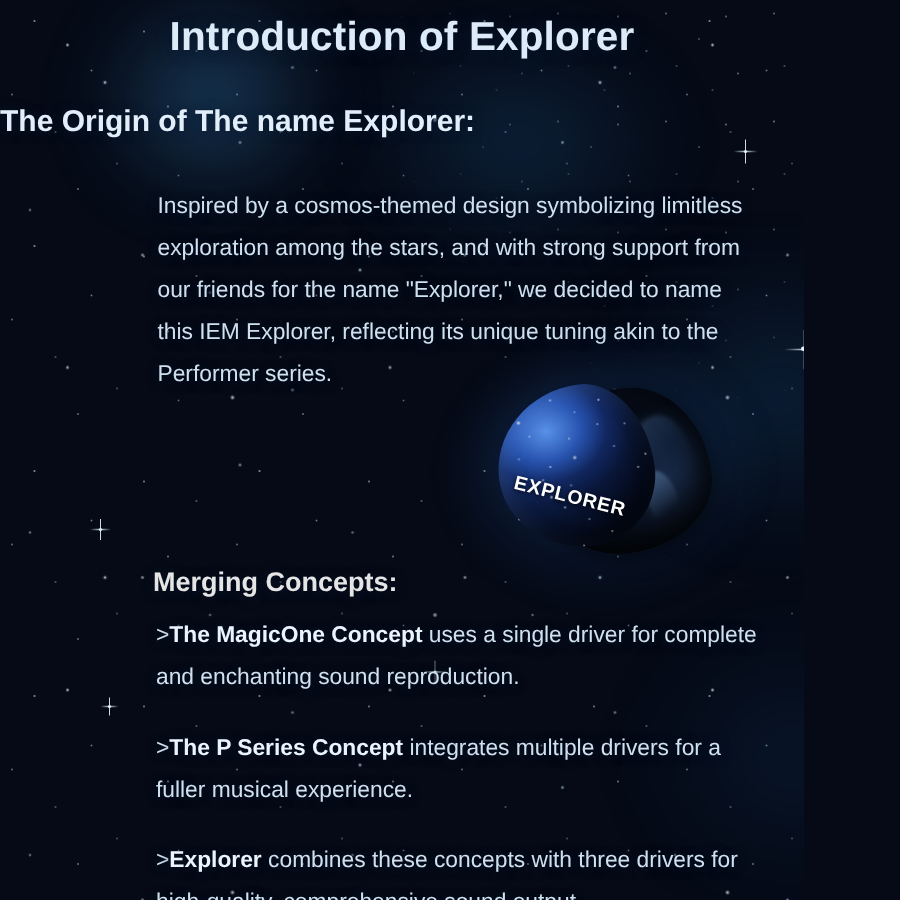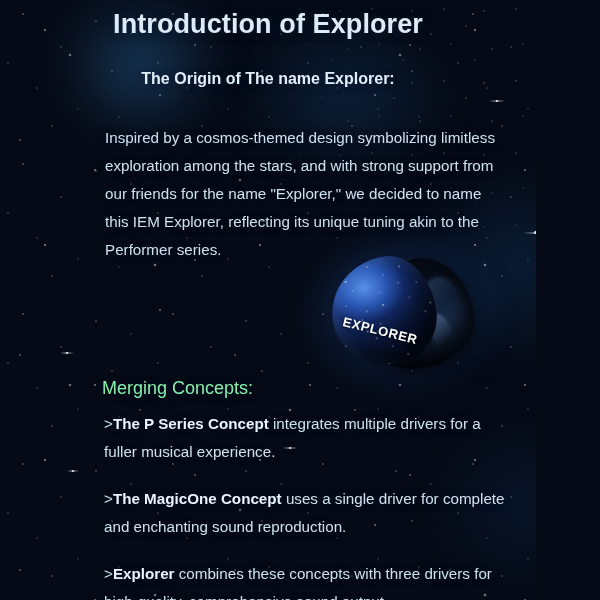--- a/index.html
+++ b/index.html
@@ -106,41 +106,40 @@
     position:absolute; left:0; right:0; top:9px;
     text-align:center;
     font-size:27px; font-weight:bold;
     letter-spacing:0.1px;
     color:#dcebf7;
     text-shadow:0 1px 10px rgba(8,24,48,0.9);
   }
 
   .subhead {
     position:absolute; left:0; right:0; top:70px;
-    text-align:center;
-    font-size:16px; font-weight:bold;
+    font-size:20px; font-weight:bold;
     color:#e2eefa;
     text-shadow:0 1px 8px rgba(8,24,48,0.9);
   }
 
   .para {
     position:absolute;
     left:105px; top:104px; width:400px;
     font-size:15.2px;
     line-height:28px;
     color:#cfe0ef;
     text-shadow:0 1px 7px rgba(6,18,38,0.95);
     margin-top:20px;
   }
 
   .section-head {
     position:absolute;
     left:102px; top:378px;
-    font-size:18px; font-weight:normal;
-    color:#86efac;
+    font-size:18px; font-weight:bold;
+    color:#e5e5e5;
     text-shadow:0 1px 8px rgba(6,18,38,0.95);
   }
 
   .bullets {
     position:absolute;
     left:104px; top:410px; width:410px;
   }
   .bullet {
     font-size:15.2px;
     line-height:28px;
@@ -275,23 +274,23 @@
       <div class="iem-glitter"></div>
       <div class="iem-glitter2"></div>
     </div>
     <div class="iem-label">EXPLORER</div>
   </div>
 
   <div class="section-head">Merging Concepts:</div>
 
   <div class="bullets">
     <div class="bullet">
+      <span>&gt;</span><b>The MagicOne Concept</b><span> uses a single driver for complete and enchanting sound reproduction.</span>
+    </div>
+    <div class="bullet">
       <span>&gt;</span><b>The P Series Concept</b><span> integrates multiple drivers for a fuller musical experience.</span>
-    </div>
-    <div class="bullet">
-      <span>&gt;</span><b>The MagicOne Concept</b><span> uses a single driver for complete and enchanting sound reproduction.</span>
     </div>
     <div class="bullet">
       <span>&gt;</span><b>Explorer</b><span> combines these concepts with three drivers for high-quality, comprehensive sound output.</span>
     </div>
   </div>
 
 </div>
 
 </body></html>

